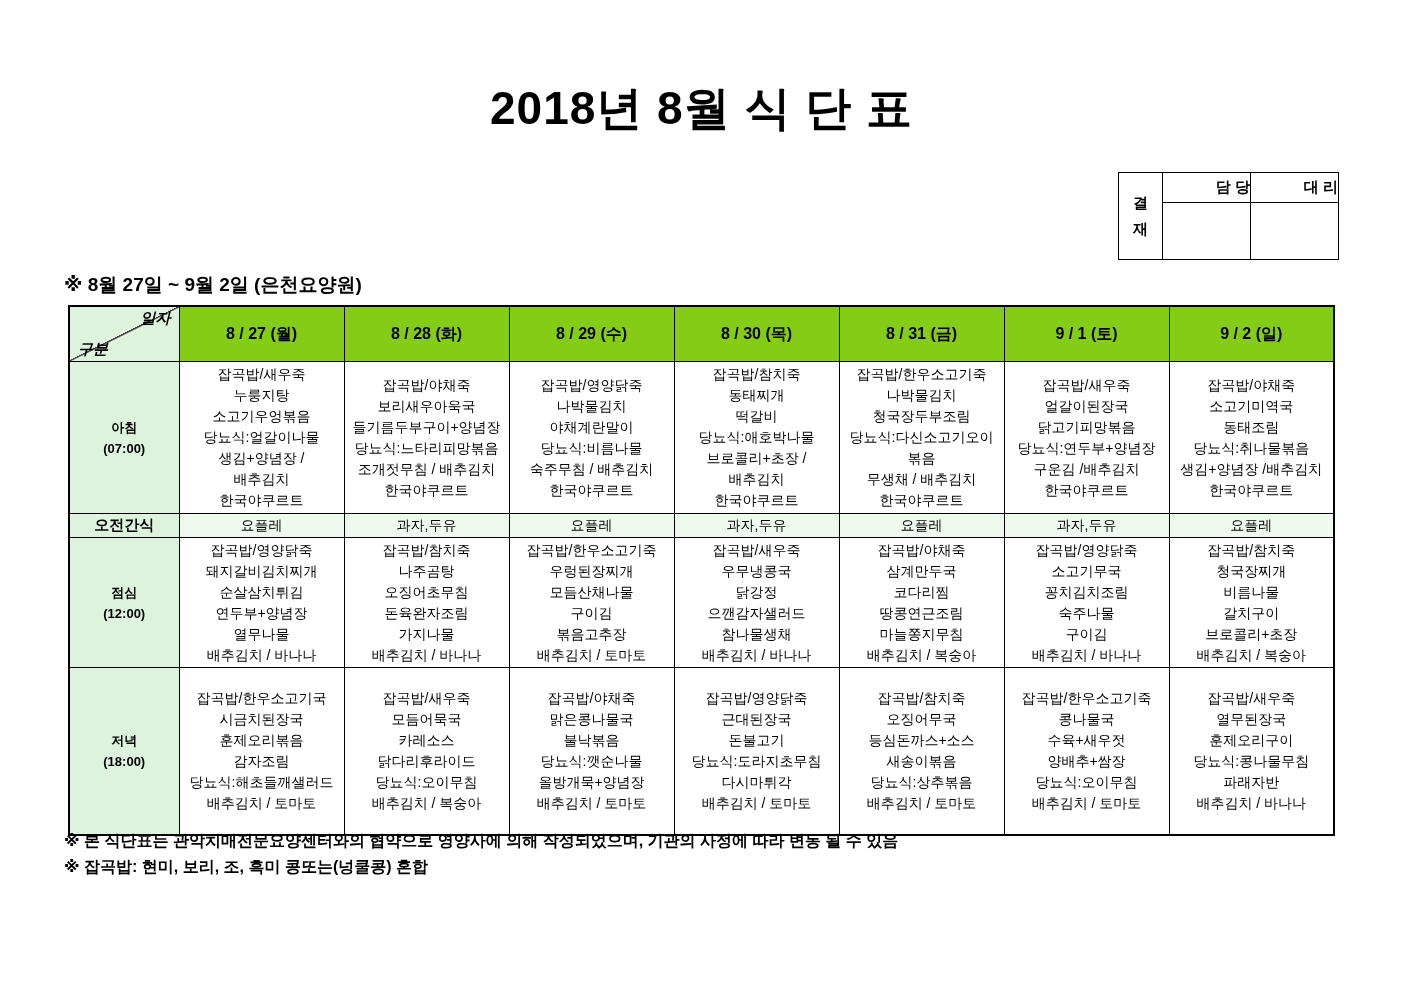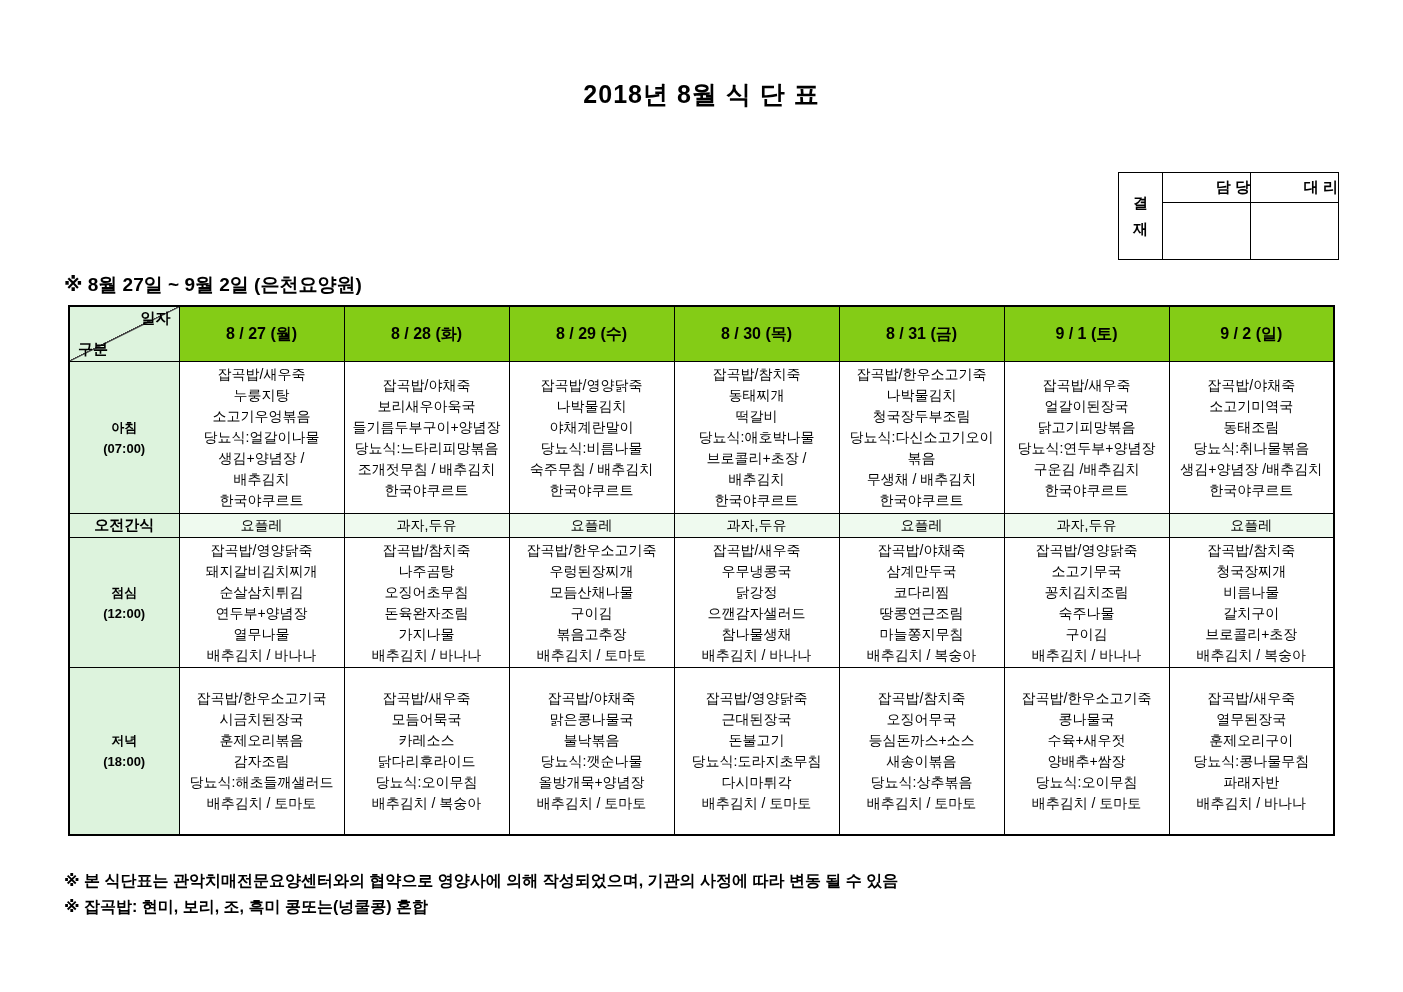--- a/index.html
+++ b/index.html
@@ -4,21 +4,21 @@
 <style>
   * { margin:0; padding:0; box-sizing:border-box; }
   html,body { background:#fff; }
   body {
     width:1403px; height:992px; position:relative;
     font-family:"Liberation Sans","DejaVu Sans",sans-serif;
     color:#000;
   }
   .page-title {
     position:absolute; top:78px; left:0; width:100%;
-    text-align:center; font-size:25px; font-weight:bold; letter-spacing:1px;
+    text-align:center; font-size:46px; font-weight:bold; letter-spacing:1px;
   }
   
   .approval {
     position:absolute; top:172px; left:1118px;
     border-collapse:collapse; table-layout:fixed;
   }
   .approval th, .approval td { border:1px solid #000; font-size:15px; }
   .approval .stamp {
     width:44px; font-weight:bold; text-align:center;
     white-space:pre-line; line-height:26px; vertical-align:middle;
@@ -40,33 +40,34 @@
     white-space:pre-line; overflow:hidden;
   }
   .col-label { width:110px; }
   .col-day { width:165px; }
   .day-head { height:45px; font-size:16px; font-weight:bold; background:#84cc16; }
   .corner {
     position:relative; background:#ddf3dd;
     background-image:linear-gradient(to bottom right,
       transparent calc(50% - 1px), #444 calc(50% - 1px),
       #444 calc(50% + 0px), transparent calc(50% + 1px));
+    font-style:italic;
   }
   .corner .c-top { position:absolute; top:2px; right:8px; font-size:15px; font-weight:bold; }
   .corner .c-bottom { position:absolute; bottom:2px; left:8px; font-size:15px; font-weight:bold; }
   .row-label {
     background:#ddf3dd; font-size:13px; font-weight:bold; line-height:21px;
   }
   .meal-cell { font-size:14px; line-height:21px; font-weight:normal; }
   .row-breakfast td, .row-breakfast th { height:152px; }
   .row-lunch td, .row-lunch th { height:130px; }
   .row-dinner td, .row-dinner th { height:167px; }
   .snack-row th { height:24px; background:#ddf3dd; font-size:15px; font-weight:bold; }
   .snack-row td { background:#effaef; font-size:14px; }
-  .footnotes { position:absolute; top:828px; left:64px;margin-top:40px; }
+  .footnotes { position:absolute; top:828px; left:64px; }
   .footnote { font-size:16px; font-weight:bold; line-height:26px; }
 </style>
 </head>
 <body>
 
 <div class="page-title">2018년 8월 식 단 표</div>
 
 <table class="approval">
   <tbody>
       <tr>

